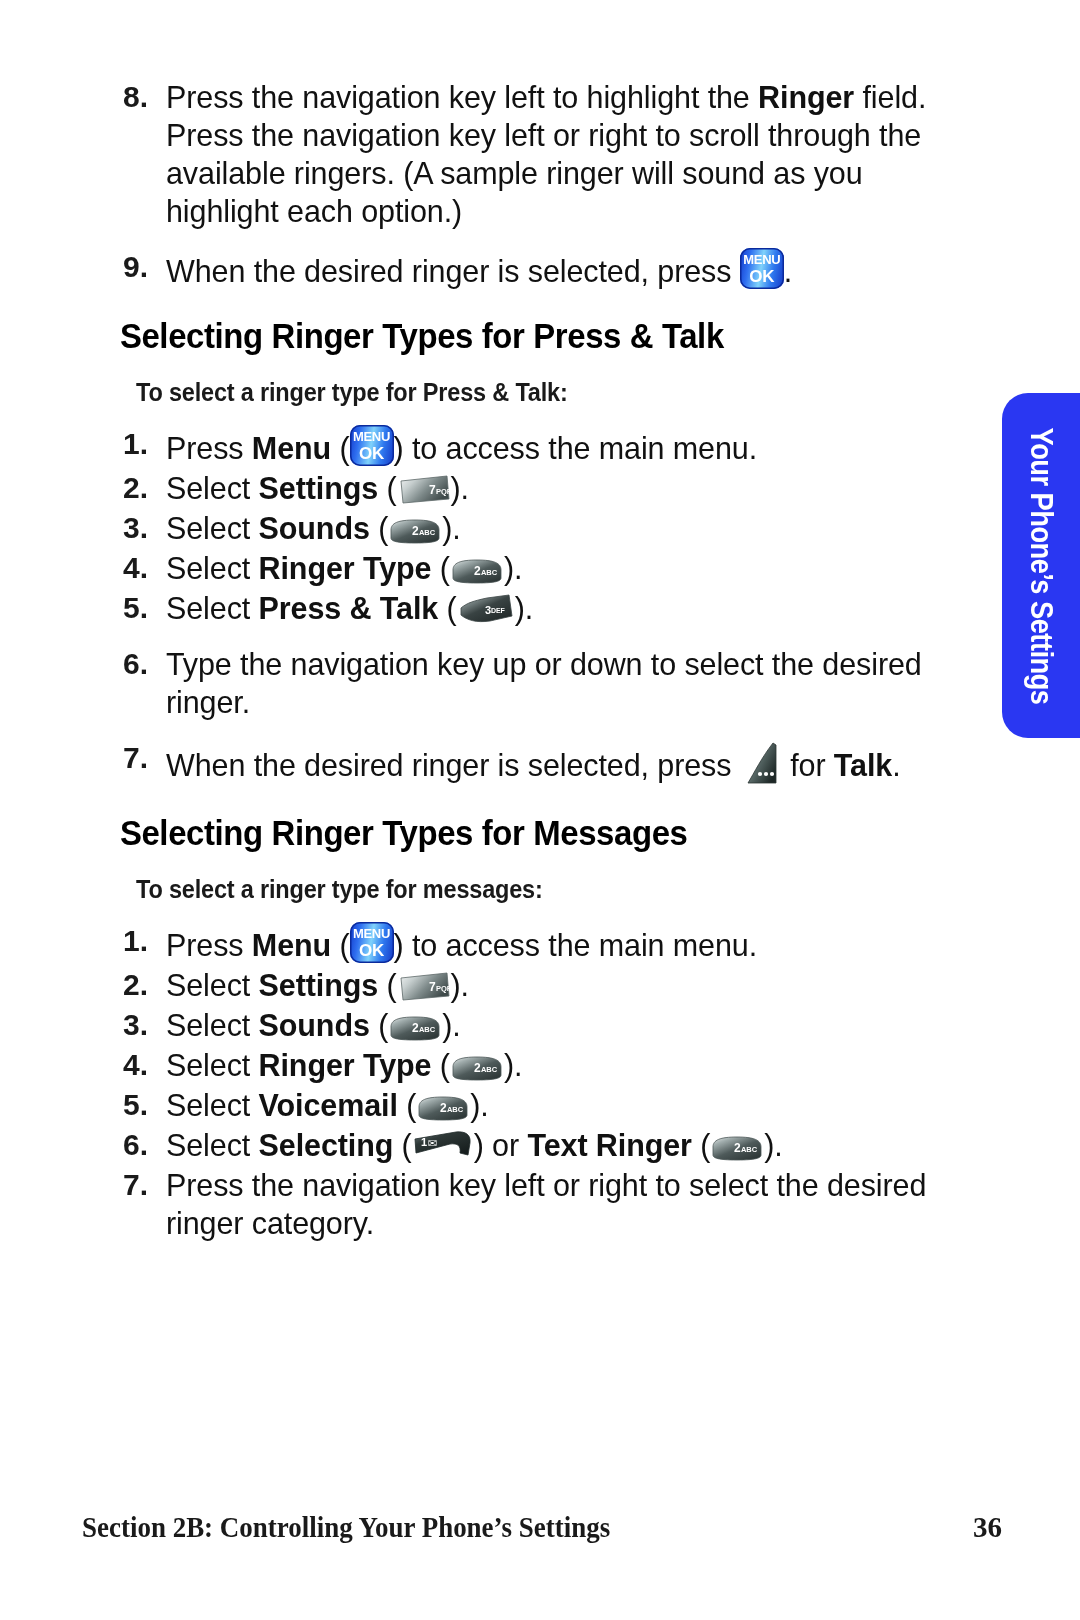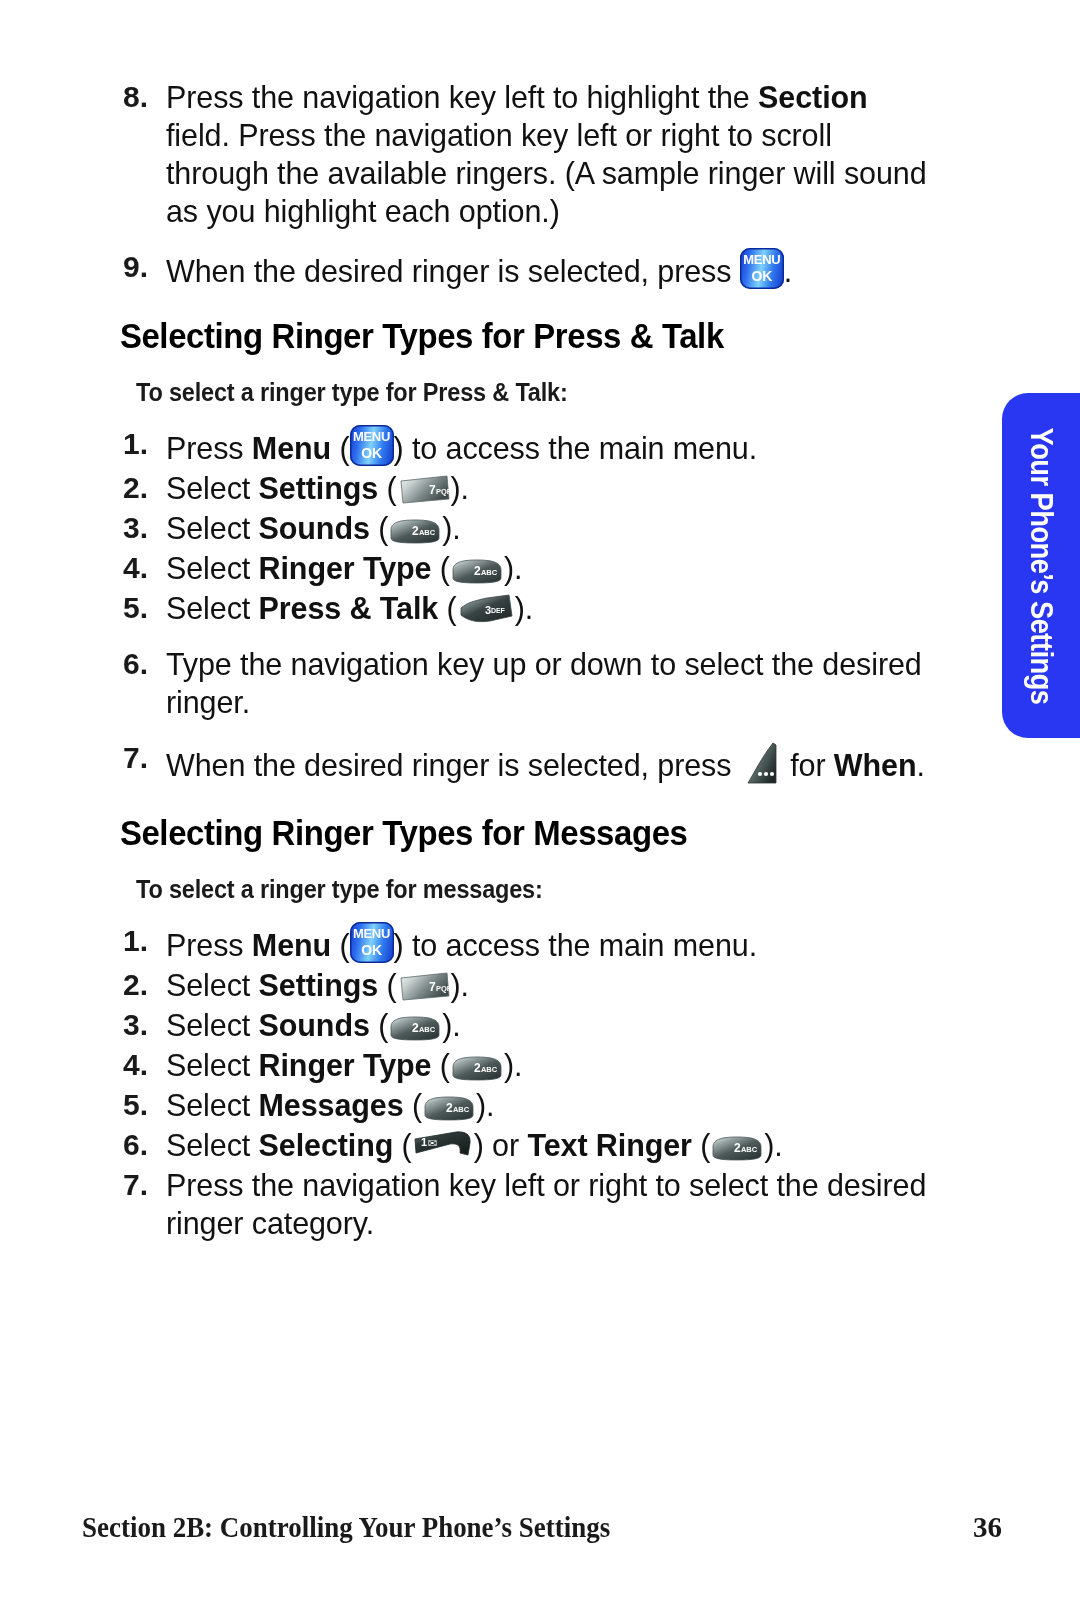--- a/index.html
+++ b/index.html
@@ -141,21 +141,21 @@
   }
   .key-menu .l1 {
     display: block;
     font-size: 13px;
     line-height: 18px;
     padding-top: 3px;
     letter-spacing: -0.3px;
   }
   .key-menu .l2 {
     display: block;
-    font-size: 14px;
+    font-size: 17px;
     line-height: 15px;
     letter-spacing: -0.3px;
   }
 
   
   .key-svg { line-height: 0; }
   .key-svg svg { display: block; }
 
   
   .key-soft { vertical-align: -11px; }
@@ -166,21 +166,21 @@
 <div class="page">
 
   <div class="side-tab" style="background: rgb(42, 55, 242);">
     <span class="side-tab-label" style="color: rgb(255, 255, 255);">Your Phone’s Settings</span>
   </div>
 
   <div class="content">
 
     <div class="item gap">
       <div class="num">8.</div>
-      <div class="body"><span>Press the navigation key left to highlight the </span><b>Section</b><span> field. Press the navigation key left or right to scroll through the available ringers. (A sample ringer will sound as you highlight each option.)</span></div>
+      <div class="body"><span>Press the navigation key left to highlight the </span><b>Ringer</b><span> field. Press the navigation key left or right to scroll through the available ringers. (A sample ringer will sound as you highlight each option.)</span></div>
     </div>
 
     <div class="item gap">
       <div class="num">9.</div>
       <div class="body"><span>When the desired ringer is selected, press </span><span class="key key-menu"><span class="l1">MENU</span><span class="l2">OK</span></span><span>.</span></div>
     </div>
 
     <h2 class="sec-head">Selecting Ringer Types for Press &amp; Talk</h2>
     <p class="sub-head">To select a ringer type for Press &amp; Talk:</p>
 
@@ -266,21 +266,21 @@
             <linearGradient id="gsk" x1="0" y1="0" x2="1" y2="0.7">
               <stop offset="0" stop-color="#9fb0ae"></stop>
                   <stop offset="0.45" stop-color="#5d6e6c"></stop>
               <stop offset="1" stop-color="#1d2726"></stop>
             </linearGradient>
           </defs>
           <path d="M33 4 L36 6 L36 44 L8 44 C14 34 22 18 33 4 Z" fill="url(#gsk)" stroke="#2b3534" stroke-width="0.8"></path>
           <circle cx="20" cy="35" r="2.1" fill="#ffffff"></circle>
           <circle cx="26" cy="35" r="2.1" fill="#ffffff"></circle>
           <circle cx="32" cy="35" r="2.1" fill="#ffffff"></circle>
-        </svg></span><span> for </span><b>When</b><span>.</span></div>
+        </svg></span><span> for </span><b>Talk</b><span>.</span></div>
     </div>
 
     <h2 class="sec-head">Selecting Ringer Types for Messages</h2>
     <p class="sub-head">To select a ringer type for messages:</p>
 
     <div class="item tight">
       <div class="num">1.</div>
       <div class="body"><span>Press </span><b>Menu</b><span> (</span><span class="key key-menu"><span class="l1">MENU</span><span class="l2">OK</span></span><span>) to access the main menu.</span></div>
     </div>
 
@@ -309,21 +309,21 @@
       <div class="body"><span>Select </span><b>Ringer Type</b><span> (</span><span class="key key-svg">
         <svg width="54" height="30" viewBox="0 0 54 30">
           <path d="M3 14 C3 7 10 4 27 4 C44 4 51 7 51 14 L51 22 C51 25 46 27 27 27 C8 27 3 25 3 22 Z" fill="url(#g2a)" stroke="#4a5555" stroke-width="0.8"></path>
           <text x="24" y="19" fill="#ffffff" font-family="Liberation Sans, sans-serif" font-weight="bold" font-size="12">2</text>
           <text x="31" y="19" fill="#ffffff" font-family="Liberation Sans, sans-serif" font-weight="bold" font-size="7.5">ABC</text>
         </svg></span><span>).</span></div>
     </div>
 
     <div class="item tight">
       <div class="num">5.</div>
-      <div class="body"><span>Select </span><b>Messages</b><span> (</span><span class="key key-svg">
+      <div class="body"><span>Select </span><b>Voicemail</b><span> (</span><span class="key key-svg">
         <svg width="54" height="30" viewBox="0 0 54 30">
           <path d="M3 14 C3 7 10 4 27 4 C44 4 51 7 51 14 L51 22 C51 25 46 27 27 27 C8 27 3 25 3 22 Z" fill="url(#g2a)" stroke="#4a5555" stroke-width="0.8"></path>
           <text x="24" y="19" fill="#ffffff" font-family="Liberation Sans, sans-serif" font-weight="bold" font-size="12">2</text>
           <text x="31" y="19" fill="#ffffff" font-family="Liberation Sans, sans-serif" font-weight="bold" font-size="7.5">ABC</text>
         </svg></span><span>).</span></div>
     </div>
 
     <div class="item tight">
       <div class="num">6.</div>
       <div class="body"><span>Select </span><b>Selecting</b><span> (</span><span class="key key-svg">

